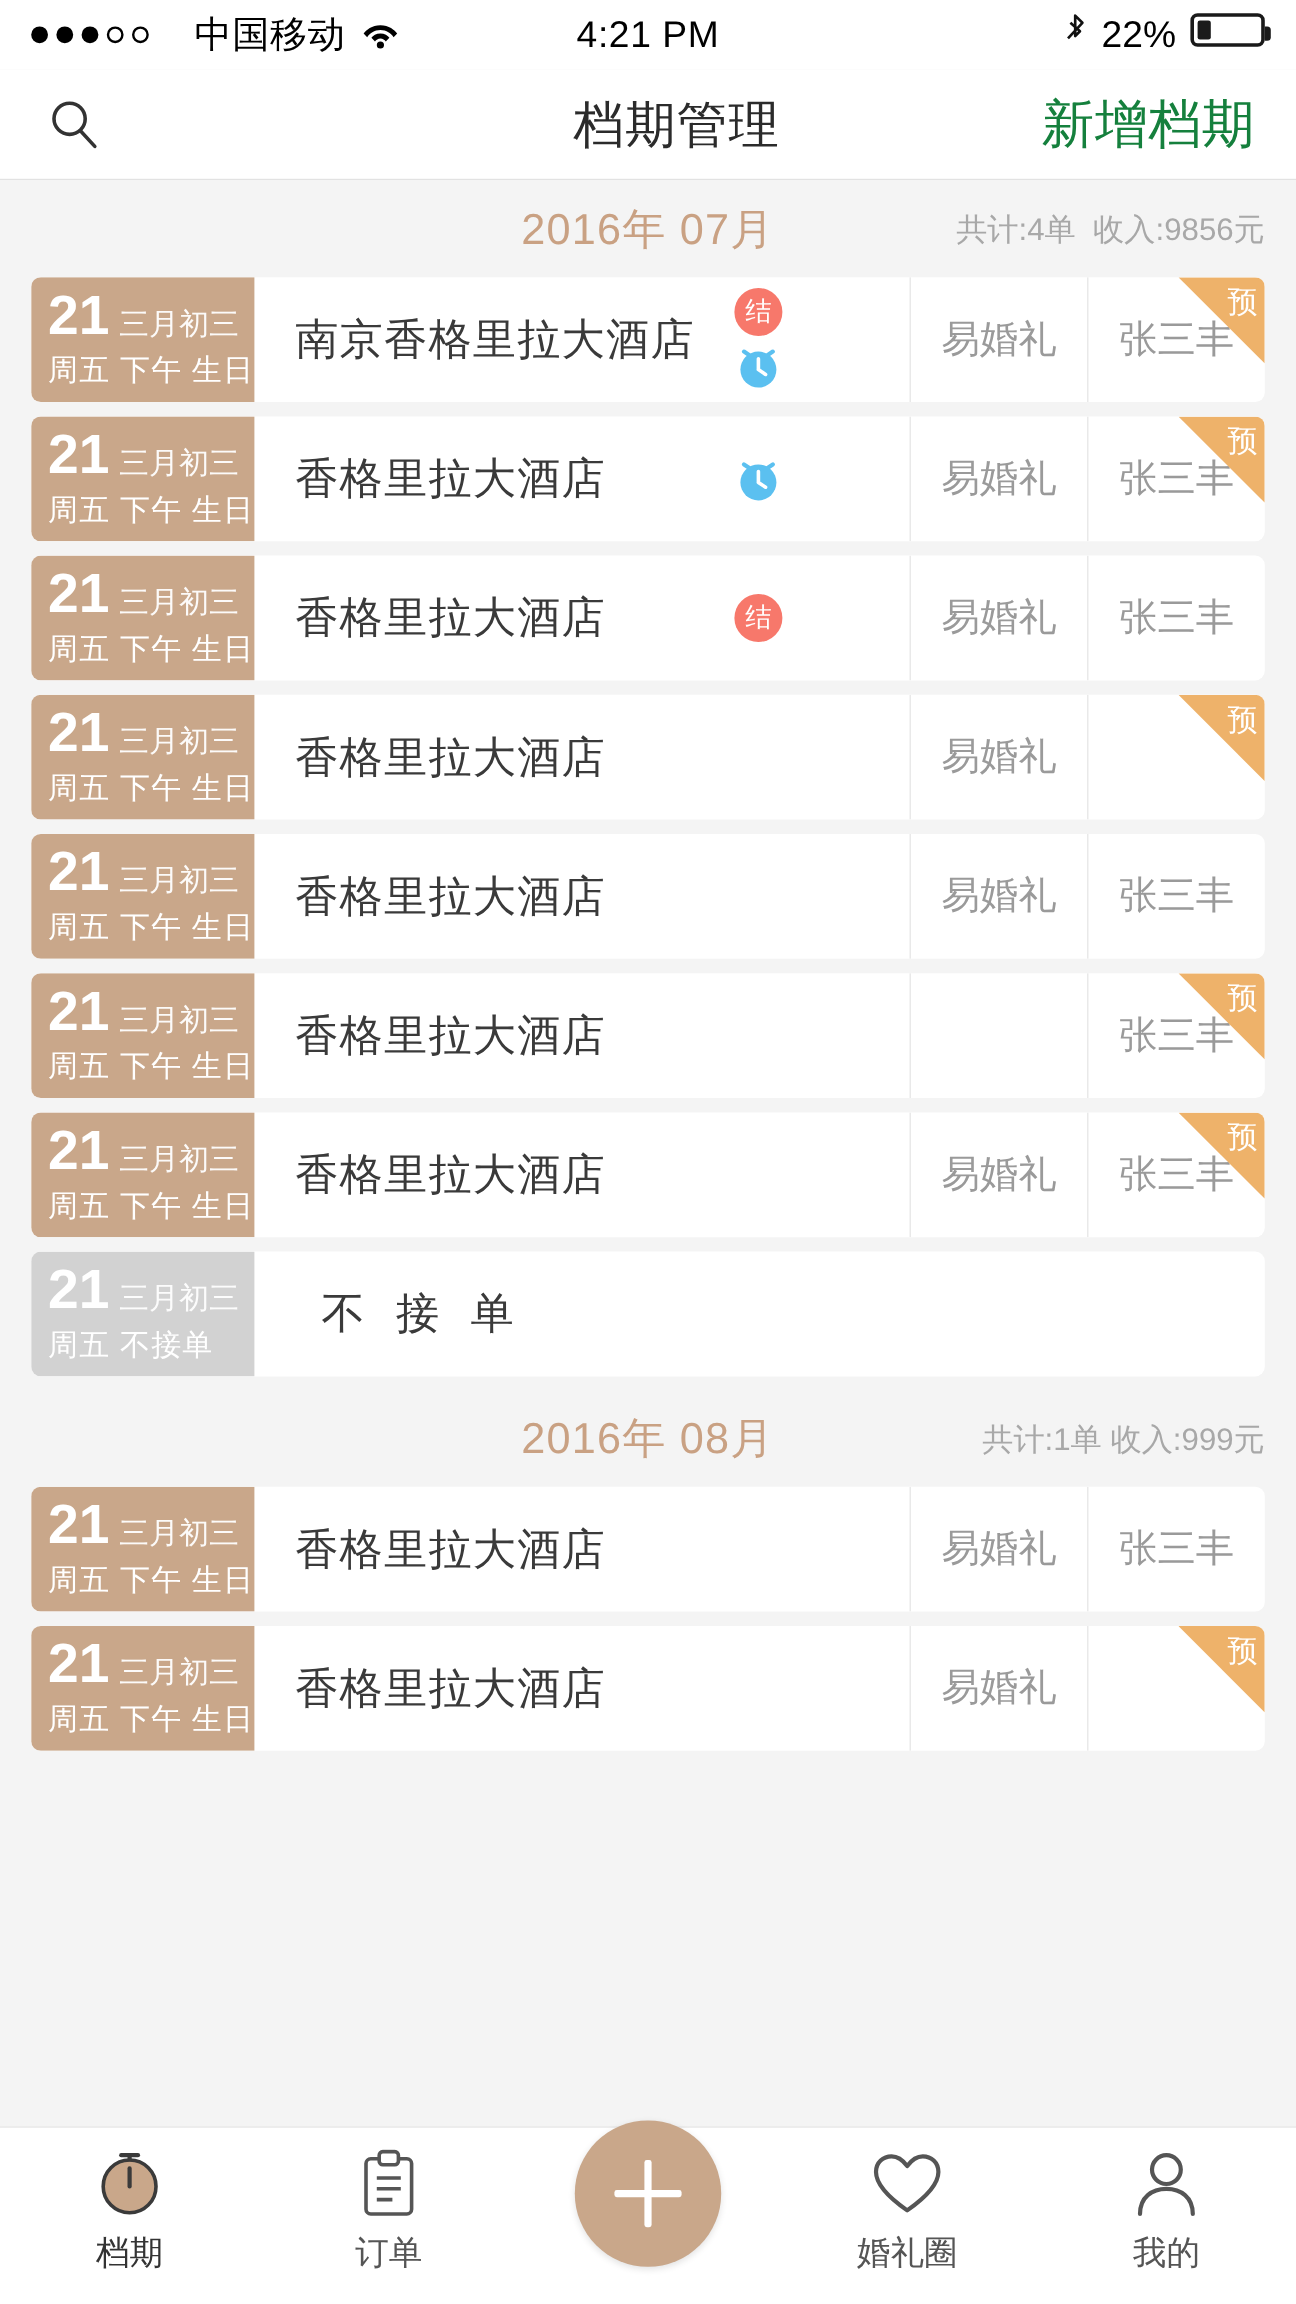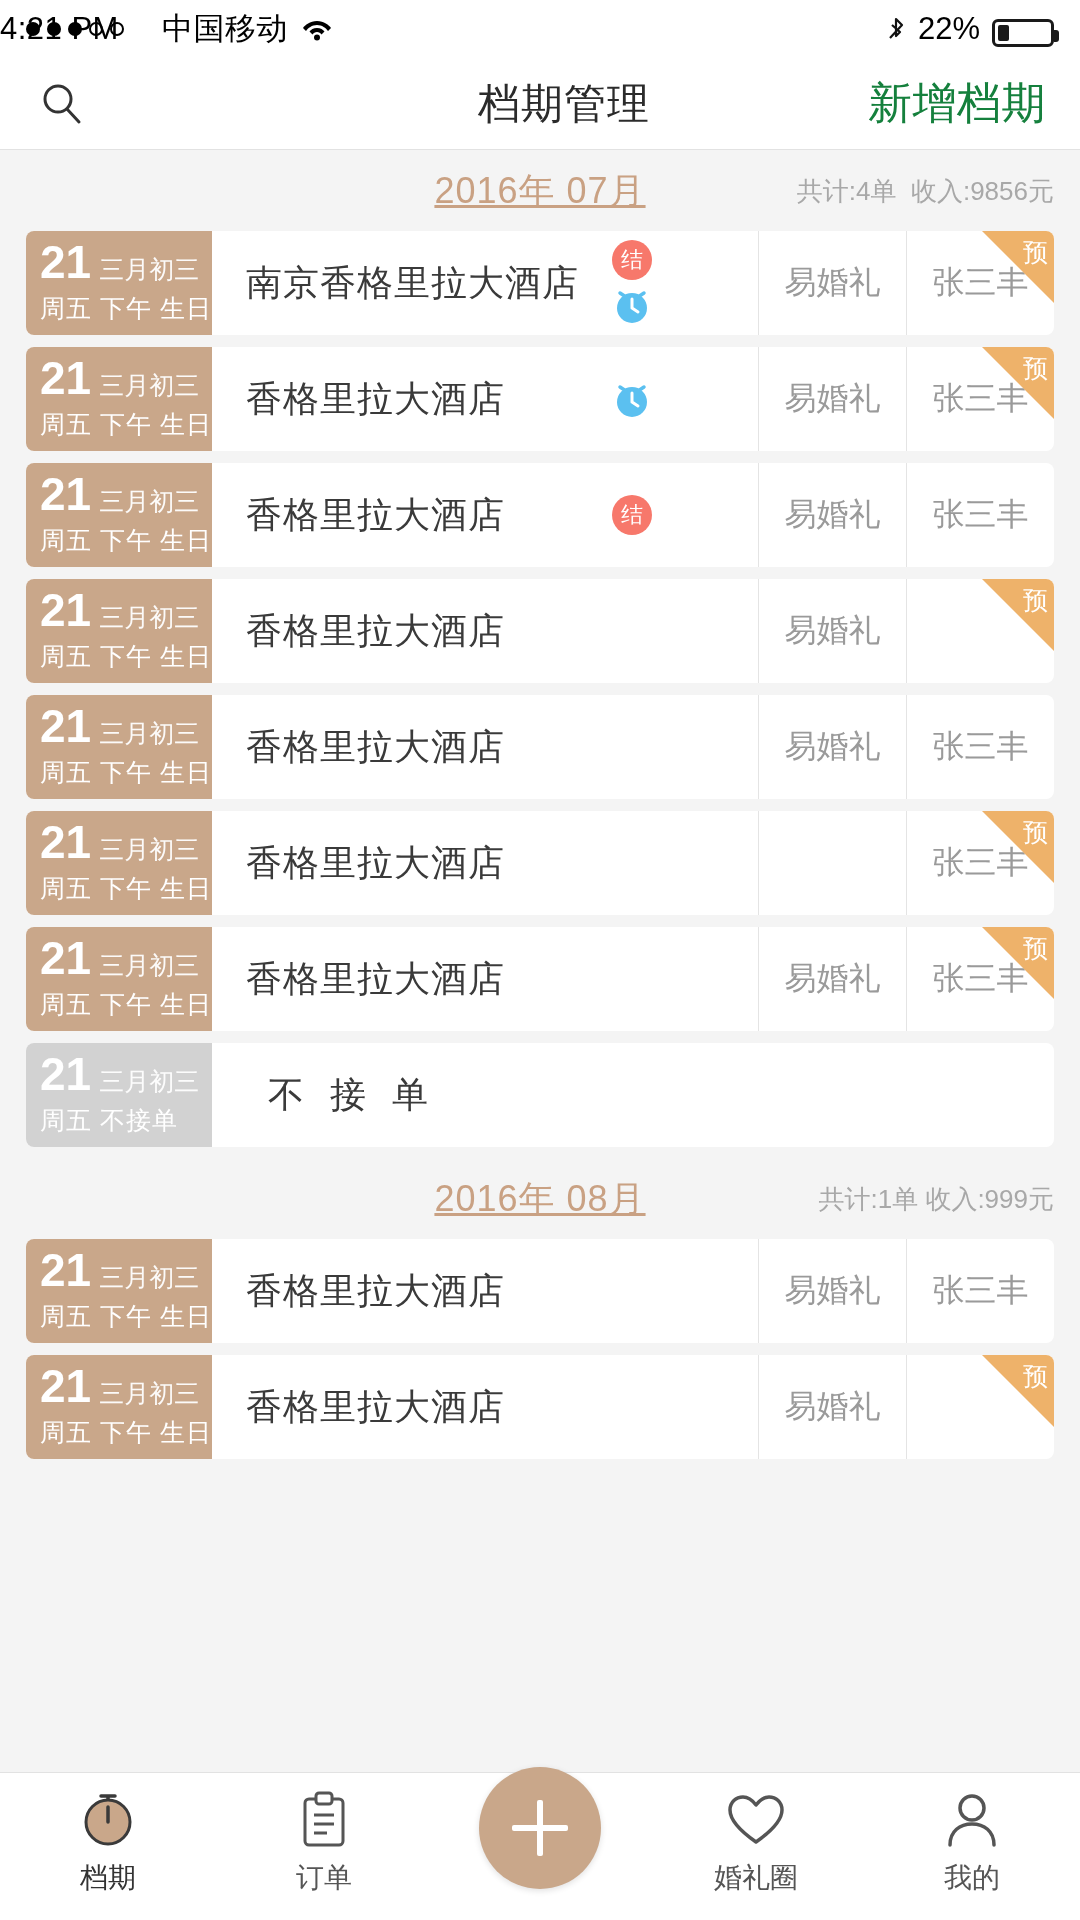--- a/index.html
+++ b/index.html
@@ -16,25 +16,25 @@
     padding:0 26px; position:relative;
   }
   .sb-left { display:flex; align-items:center; gap:10px; }
   .dots { display:flex; align-items:center; gap:7px; }
   .dot { width:14px; height:14px; border-radius:50%; background:#000; }
   .dot.hollow { background:transparent; border:2px solid #000; width:14px; height:14px; }
   .carrier { font-size:31px; color:#000; letter-spacing:0.5px;margin-left:28px; }
   .wifi { width:30px; height:24px; position:relative; margin-left:4px; }
   .wifi svg { display:block; }
   .sb-center {
-    position:absolute; left:0; right:0; 
+    position:absolute; left:0; right:0; text-align:center;
     font-size:31px; color:#000; letter-spacing:0.5px;
   }
   .sb-right {
-    margin-left:auto; display:flex; align-items:flex-end; gap:12px;
+    margin-left:auto; display:flex; align-items:flex-start; gap:12px;
     position:relative; z-index:2;
   }
   .bt { width:20px; height:30px; }
   .pct { font-size:31px; color:#000; }
   .battery {
     width:62px; height:28px; border:3px solid #1a1a1a; border-radius:6px;
     position:relative; display:flex; align-items:center; padding:3px;
   }
   .battery:after {
     content:""; position:absolute; right:-8px; top:8px; width:5px; height:12px;
@@ -63,21 +63,21 @@
     position:absolute; top:151px; bottom:148px; left:0; right:0;
     background:#f4f4f4; overflow:hidden;
   }
 
   .month-header {
     height:80px; display:flex; align-items:center; position:relative;
     padding:0 26px; background:#f4f4f4;
   }
   .month-title {
     position:absolute; left:0; right:0; text-align:center;
-    font-size:36px; color:#c9a183; letter-spacing:1px;text-decoration:underline;
+    font-size:36px; color:#c9a183; letter-spacing:1px;
   }
   .month-stats {
     margin-left:auto; font-size:26px; color:#a8a8a8; position:relative; z-index:2;
     white-space:pre;
   }
 
   .card {
     position:relative; margin:0 26px 12px 26px; background:#ffffff;
     height:104px; border-radius:8px; display:flex; align-items:stretch;
     overflow:hidden;

